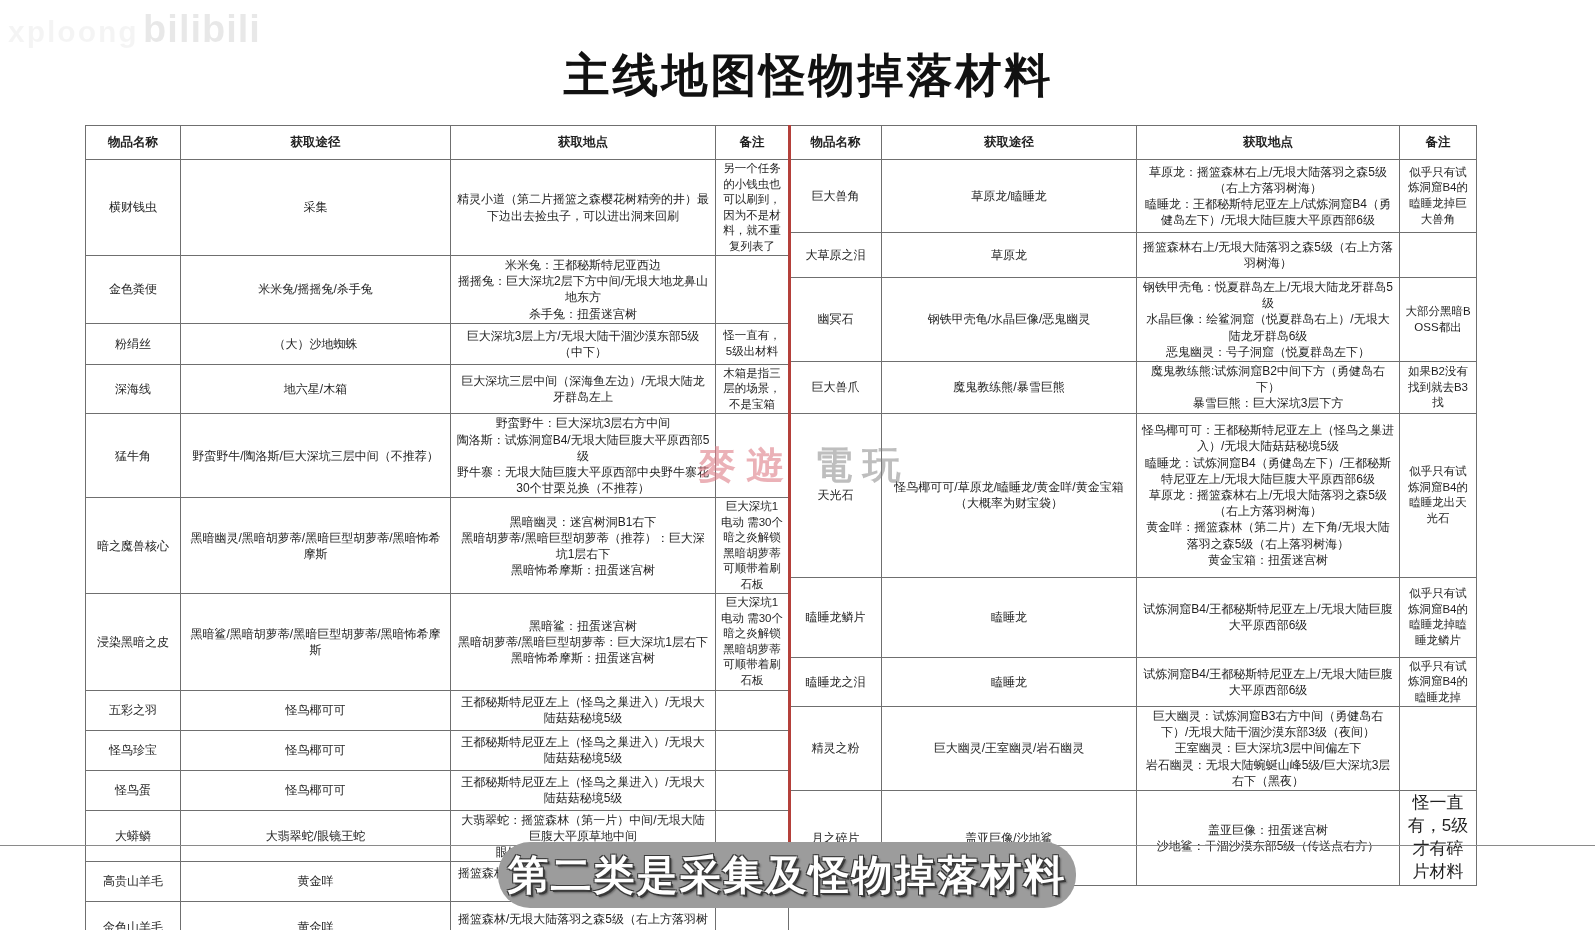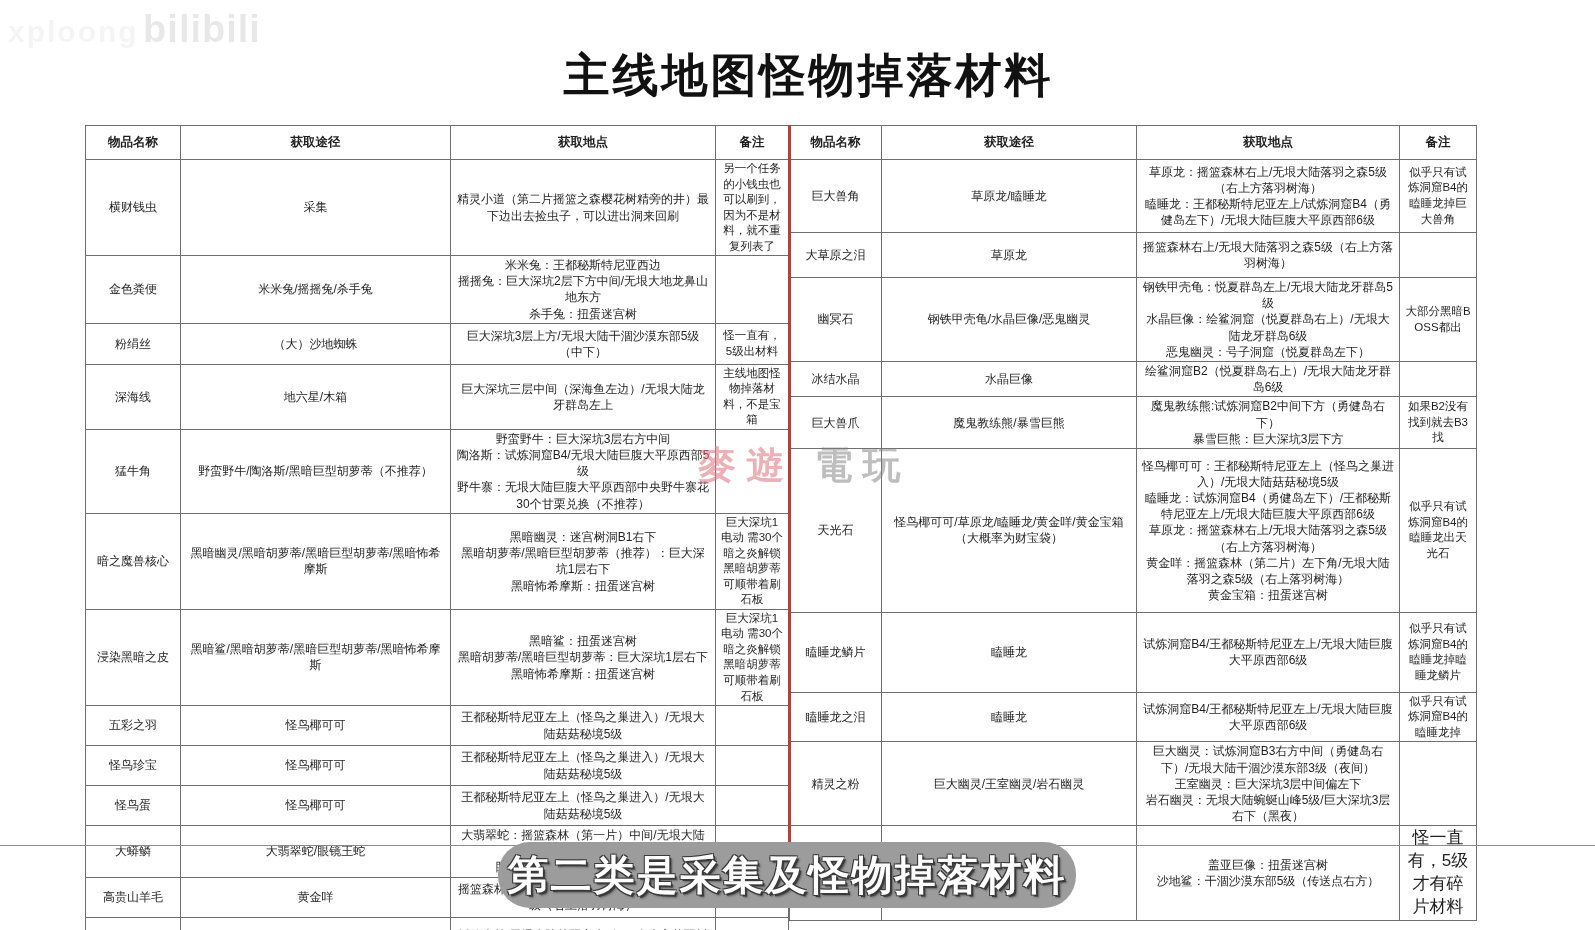--- a/index.html
+++ b/index.html
@@ -112,25 +112,25 @@
           <tr style="height: 41px;">
             <td>粉绢丝</td>
             <td>（大）沙地蜘蛛</td>
             <td>巨大深坑3层上方/无垠大陆干涸沙漠东部5级（中下）</td>
             <td style="font-size: 11.5px;">怪一直有，5级出材料</td>
           </tr>
           <tr style="height: 44px;">
             <td>深海线</td>
             <td>地六星/木箱</td>
             <td>巨大深坑三层中间（深海鱼左边）/无垠大陆龙牙群岛左上</td>
-            <td style="font-size: 11.5px;">主线地图怪物掉落材料，不是宝箱</td>
+            <td style="font-size: 11.5px;">木箱是指三层的场景，不是宝箱</td>
           </tr>
           <tr style="height: 64px;">
             <td>猛牛角</td>
-            <td>野蛮野牛/陶洛斯/黑暗巨型胡萝蒂（不推荐）</td>
+            <td>野蛮野牛/陶洛斯/巨大深坑三层中间（不推荐）</td>
             <td>野蛮野牛：巨大深坑3层右方中间
 陶洛斯：试炼洞窟B4/无垠大陆巨腹大平原西部5级
 野牛寨：无垠大陆巨腹大平原西部中央野牛寨花30个甘栗兑换（不推荐）</td>
             <td style="font-size: 11.5px;"></td>
           </tr>
           <tr style="height: 85px;">
             <td>暗之魔兽核心</td>
             <td>黑暗幽灵/黑暗胡萝蒂/黑暗巨型胡萝蒂/黑暗怖希摩斯</td>
             <td>黑暗幽灵：迷宫树洞B1右下
 黑暗胡萝蒂/黑暗巨型胡萝蒂（推荐）：巨大深坑1层右下
@@ -216,26 +216,20 @@
             <td style="font-size: 11.5px;"></td>
           </tr>
           <tr style="height: 84px;">
             <td>幽冥石</td>
             <td>钢铁甲壳龟/水晶巨像/恶鬼幽灵</td>
             <td>钢铁甲壳龟：悦夏群岛左上/无垠大陆龙牙群岛5级
 水晶巨像：绘鲨洞窟（悦夏群岛右上）/无垠大陆龙牙群岛6级
 恶鬼幽灵：号子洞窟（悦夏群岛左下）</td>
             <td style="font-size: 11.5px;">大部分黑暗BOSS都出</td>
           </tr>
-          <tr style="height: 35px;">
-            <td>冰结水晶</td>
-            <td>水晶巨像</td>
-            <td>绘鲨洞窟B2（悦夏群岛右上）/无垠大陆龙牙群岛6级</td>
-            <td style="font-size: 11.5px;"></td>
-          </tr>
           <tr style="height: 33px;">
             <td>巨大兽爪</td>
             <td>魔鬼教练熊/暴雪巨熊</td>
             <td>魔鬼教练熊:试炼洞窟B2中间下方（勇健岛右下）
 暴雪巨熊：巨大深坑3层下方</td>
             <td style="font-size: 11.5px;">如果B2没有找到就去B3找</td>
           </tr>
           <tr style="height: 164px;">
             <td>天光石</td>
             <td>怪鸟椰可可/草原龙/瞌睡龙/黄金咩/黄金宝箱（大概率为财宝袋）</td>

